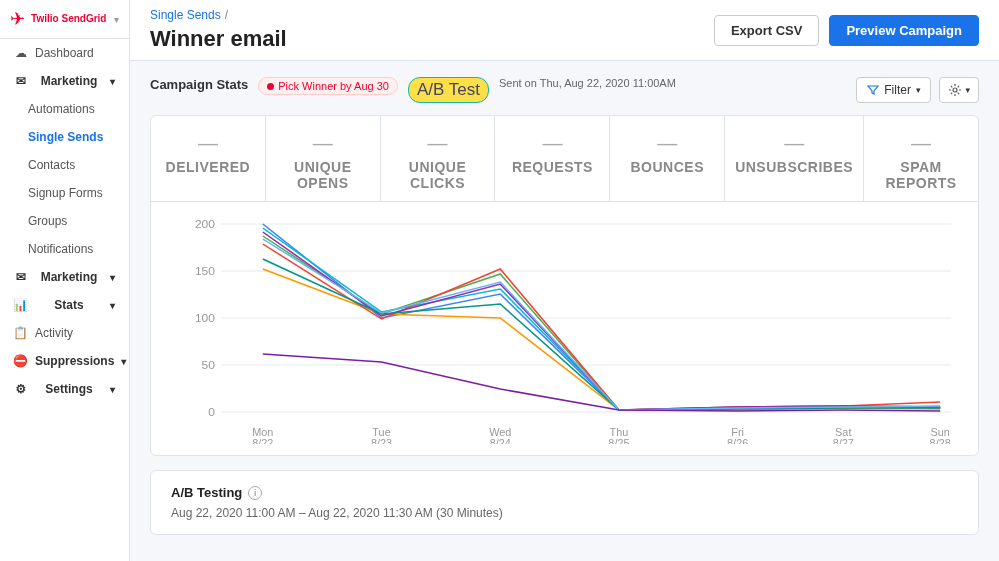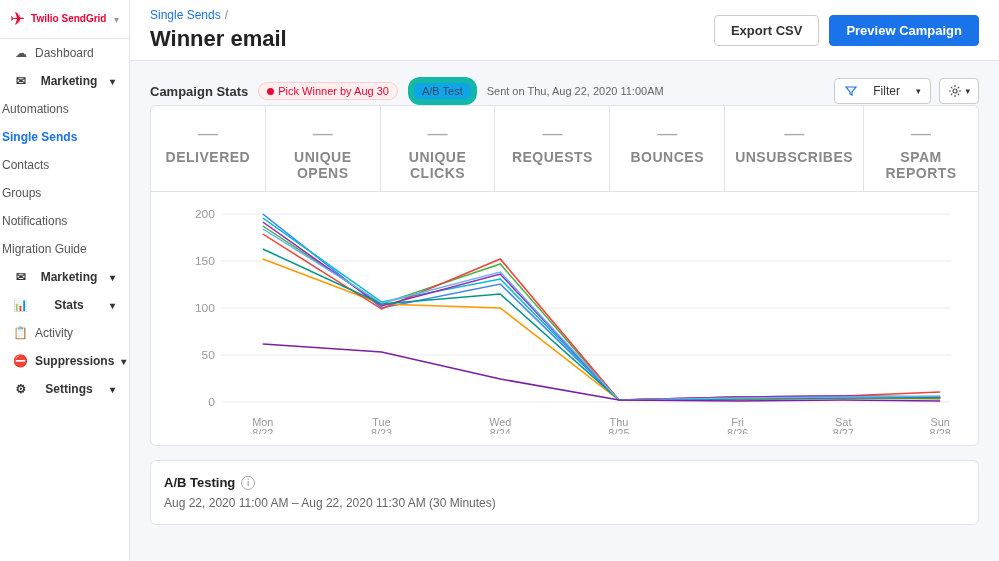--- a/index.html
+++ b/index.html
@@ -4,62 +4,62 @@
   <style>
     * { box-sizing: border-box; margin: 0; padding: 0; }
     body { font-family: -apple-system, BlinkMacSystemFont, 'Segoe UI', sans-serif; background: #f5f7fa; color: #333; font-size: 13px; display: flex; height: 561px; overflow: hidden; }
 
     
     .sidebar { width: 130px; background: #fff; border-right: 1px solid #e0e4ea; display: flex; flex-direction: column; flex-shrink: 0; height: 100%; overflow-y: auto; }
     .sidebar-logo { padding: 8px 10px; display: flex; align-items: center; gap: 6px; border-bottom: 1px solid #e0e4ea; min-height: 36px; }
     .sidebar-item { padding: 7px 14px; cursor: pointer; display: flex; align-items: center; gap: 7px; color: #555; font-size: 12px; }
     .sidebar-item.active { color: #1a73e8; font-weight: 600; }
     .sidebar-item.section-header { font-weight: 600; color: #333; font-size: 12px; justify-content: space-between; }
-    .sidebar-item.sub { padding-left: 2px; font-size: 12px; color: #555; }
+    .sidebar-item.sub { padding-left: 28px; font-size: 12px; color: #555; }
     .sidebar-item.sub.active { color: #1a73e8; font-weight: 600; }
     .icon-small { width: 14px; height: 14px; display: inline-flex; align-items: center; justify-content: center; flex-shrink: 0; }
 
     
     .main { flex: 1; display: flex; flex-direction: column; overflow: hidden; }
     .top-bar { background: #fff; border-bottom: 1px solid #e0e4ea; padding: 8px 20px; display: flex; align-items: center; justify-content: space-between; }
     .breadcrumb { font-size: 12px; color: #888; display: flex; align-items: center; gap: 4px; }
     .breadcrumb a { color: #1a73e8; text-decoration: none; }
     .page-title { font-size: 22px; font-weight: 600; color: #222; margin-top: 4px; }
     .top-bar-left { display: flex; flex-direction: column; }
     .top-bar-right { display: flex; gap: 10px; }
     .btn { padding: 7px 16px; border-radius: 4px; font-size: 13px; cursor: pointer; font-weight: 700; }
     .btn-outline { background: #fff; border: 1px solid #ccc; color: #333; }
     .btn-primary { background: #1a73e8; border: 1px solid #1a73e8; color: #fff; }
 
     
     .content { flex: 1; overflow-y: auto; padding: 16px 20px; }
-    .campaign-stats-header { display: flex; align-items: center; gap: 10px; }
+    .campaign-stats-header { display: flex; align-items: flex-start; gap: 10px; margin-bottom: 12px; }
     .campaign-stats-title { font-weight: 600; font-size: 13px; color: #333; }
     .badge-pick-winner { display: flex; align-items: center; gap: 4px; background: #fff0f0; border: 1px solid #ffcccc; border-radius: 12px; padding: 2px 8px; font-size: 11px; color: #e03; }
     .badge-dot { width: 7px; height: 7px; border-radius: 50%; background: #e03; display: inline-block; }
-    .badge-ab { background: #0ea5e9; border: 6px solid #14b8a6; border-radius: 12px; padding: 2px 8px; font-size: 11px; color: #446; }
+    .badge-ab { background: #fde047; border: 1px solid #14b8a6; border-radius: 12px; padding: 2px 8px; font-size: 17px; color: #446; }
     .badge-sent { font-size: 11px; color: #666; }
     .filter-area { margin-left: auto; display: flex; align-items: center; gap: 8px; }
-    .filter-btn { display: flex; align-items: center; gap: 16px; border: 1px solid #ccc; border-radius: 4px; padding: 5px 10px; background: #fff; cursor: pointer; font-size: 12px; color: #333; }
+    .filter-btn { display: flex; align-items: center; gap: 5px; border: 1px solid #ccc; border-radius: 4px; padding: 5px 10px; background: #fff; cursor: pointer; font-size: 12px; color: #333; }
     .settings-btn { display: flex; align-items: center; gap: 3px; border: 1px solid #ccc; border-radius: 4px; padding: 5px 8px; background: #fff; cursor: pointer; font-size: 12px; }
 
     
     .stats-card { background: #fff; border: 1px solid #e0e4ea; border-radius: 6px; padding: 0; margin-bottom: 14px; }
     .stats-row { display: flex; border-bottom: 1px solid #e0e4ea; }
     .stat-item { flex: 1; padding: 16px 10px 10px; text-align: center; border-right: 1px solid #e0e4ea; }
     .stat-item:last-child { border-right: none; }
     .stat-dash { font-size: 20px; color: #aaa; margin-bottom: 4px; display: block; }
     .stat-label { font-size: 14px; color: #888; text-transform: uppercase; letter-spacing: 0.5px; font-weight: 600; }
 
     
     .chart-area { padding: 12px 16px 8px; }
     .chart-svg { width: 100%; height: 230px; }
 
     
-    .ab-section { background: #fff; border: 1px solid #e0e4ea; border-radius: 6px; padding: 14px 13px; margin-top: 0; }
+    .ab-section { background: #fff; border: 1px solid #e0e4ea; border-radius: 6px; padding: 14px 20px; margin-top: 0; }
     .ab-title { font-weight: 700; font-size: 13px; color: #222; display: flex; align-items: center; gap: 6px; margin-bottom: 6px; }
     .ab-time { font-size: 12px; color: #666; }
     .info-icon { width: 14px; height: 14px; border-radius: 50%; border: 1.5px solid #aaa; display: inline-flex; align-items: center; justify-content: center; font-size: 9px; color: #aaa; cursor: pointer; }
   </style>
 </head>
 <body>
 
 <nav class="sidebar">
   <div class="sidebar-logo">
     <span style="font-size:18px; color:#e03">✈</span>
@@ -81,27 +81,27 @@
   <div class="sidebar-item sub">
     <span>Automations</span>
   </div>
   <div class="sidebar-item sub active">
     <span>Single Sends</span>
   </div>
   <div class="sidebar-item sub">
     <span>Contacts</span>
   </div>
   <div class="sidebar-item sub">
+    <span>Signup Forms</span>
+  </div>
+  <div class="sidebar-item sub">
     <span>Groups</span>
   </div>
   <div class="sidebar-item sub">
     <span>Notifications</span>
-  </div>
-  <div class="sidebar-item sub">
-    <span>Migration Guide</span>
   </div>
 
   <div class="sidebar-item section-header">
     <span class="icon-small">✉</span>
     <span>Marketing</span>
     <span style="font-size:10px;">▾</span>
   </div>
 
   <div class="sidebar-item section-header">
     <span class="icon-small">📊</span>

